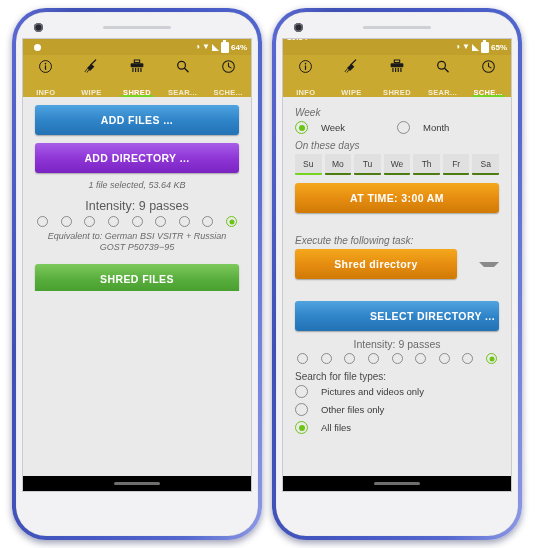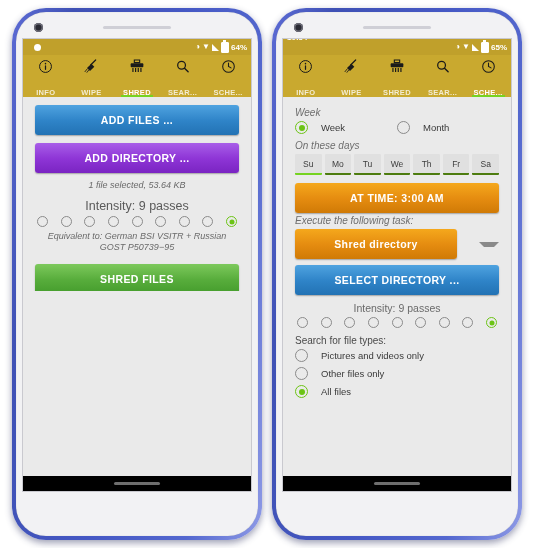--- a/index.html
+++ b/index.html
@@ -74,21 +74,21 @@
     display:block;width:100%;box-sizing:border-box;border:none;border-radius:3px;
     color:#fff;font-weight:bold;font-size:10.5px;letter-spacing:.4px;
     padding:9px 4px;text-align:center;cursor:pointer;
     box-shadow:0 1px 1.5px rgba(0,0,0,.3);
     font-family:"Liberation Sans", sans-serif;
   }
   .btn.blue{background:linear-gradient(180deg,#4fa3e0 0%,#2f84c8 52%,#2272b4 100%);}
   .btn.purple{background:linear-gradient(180deg,#a85ee8 0%,#8e35d6 52%,#7a24c2 100%);}
   .btn.green{background:linear-gradient(180deg,#7dc95c 0%,#58ad3c 52%,#449c2c 100%);}
   .btn.orange{background:linear-gradient(180deg,#f5a81c 0%,#e58c10 52%,#d07a06 100%);}
-  .mt6{margin-top:6px;}
+  .mt6{margin-top:22px;text-align:right;}
   .mt8{margin-top:8px;}
   .mt10{margin-top:10px;}
 
   .note{font-style:italic;font-size:9px;color:#6a6a6a;text-align:center;margin:7px 0 0 0;}
   .intensity-title{text-align:center;font-size:12.5px;color:#5a5a5a;margin:9px 0 3px 0;}
   .equiv{font-style:italic;font-size:9px;color:#6a6a6a;text-align:center;line-height:1.25;margin:4px 6px 0 6px;}
 
   .radio-row{display:flex;justify-content:space-between;align-items:center;padding:0 2px;}
   .rdo{width:11px;height:11px;border-radius:50%;border:1.6px solid #8b8b8b;box-sizing:border-box;}
   .rdo.on{border-color:#6cc415;position:relative;}
@@ -333,21 +333,21 @@
               <div class="day">Mo</div>
               <div class="day">Tu</div>
               <div class="day">We</div>
               <div class="day">Th</div>
               <div class="day">Fr</div>
               <div class="day">Sa</div>
             </div>
 
           <button class="btn orange">AT TIME: 3:00 AM</button>
 
-          <div class="lbl-it" style="margin-top:2px">Execute the following task:</div>
+          <div class="lbl-it" style="margin-top:22px">Execute the following task:</div>
           <div class="spinner-row">
             <button class="btn orange">Shred directory</button>
             <span class="caret"></span>
           </div>
 
           <button class="btn blue mt6">SELECT DIRECTORY ...</button>
 
           <div class="intensity-sm">Intensity: 9 passes</div>
           <div class="radio-row" id="right-intensity">
               <span class="rdo"></span>

